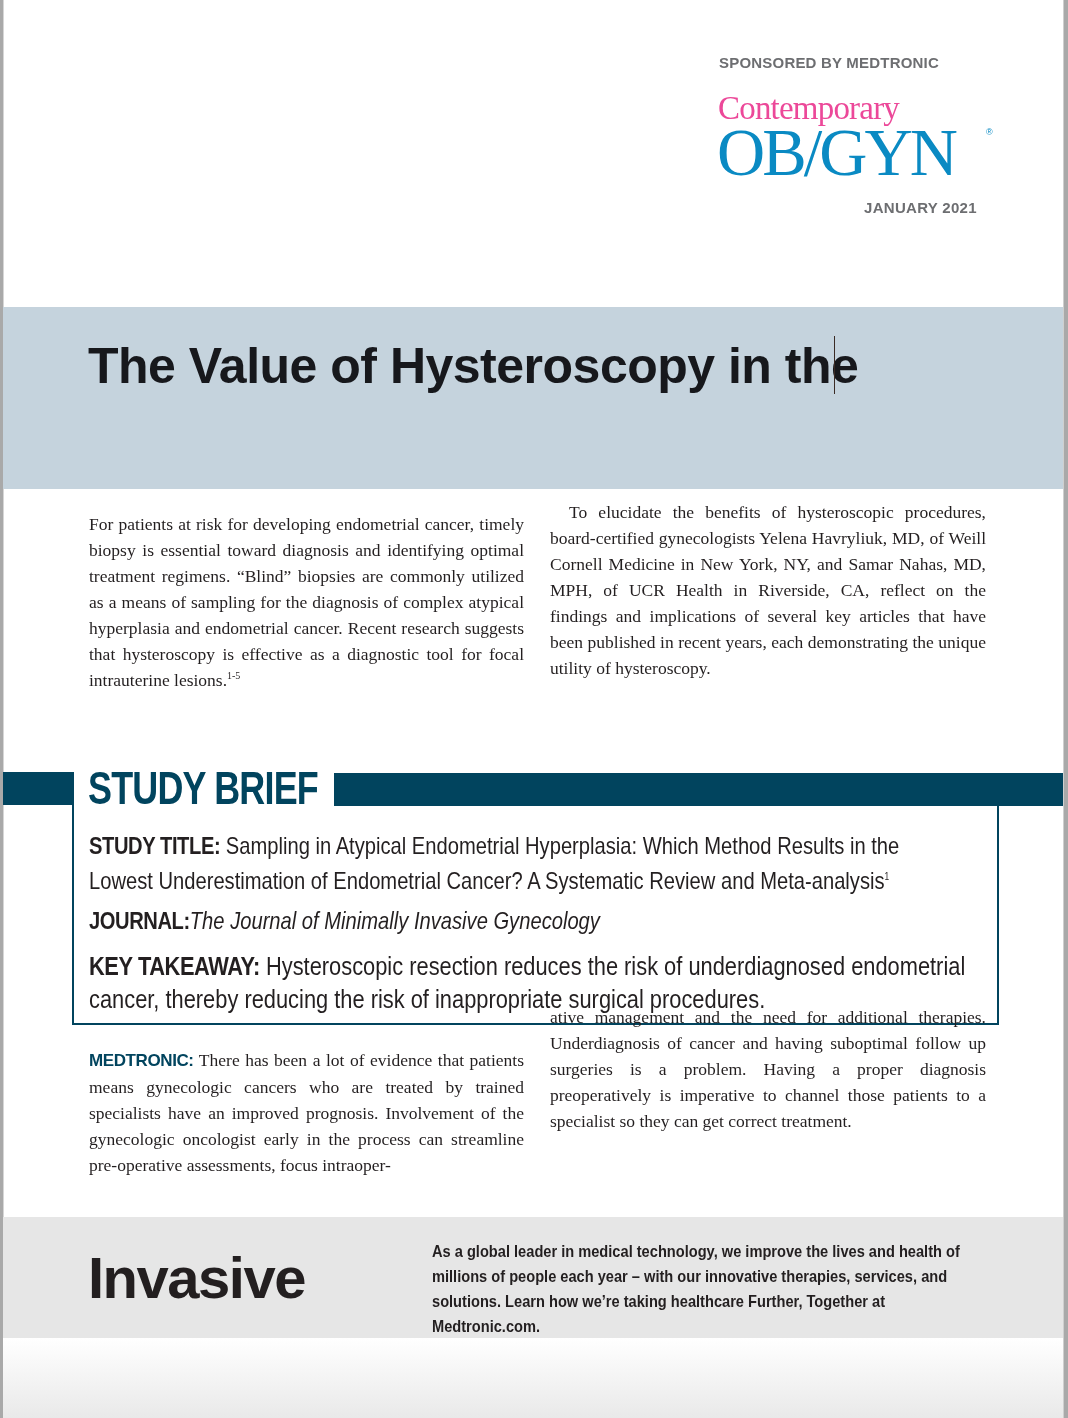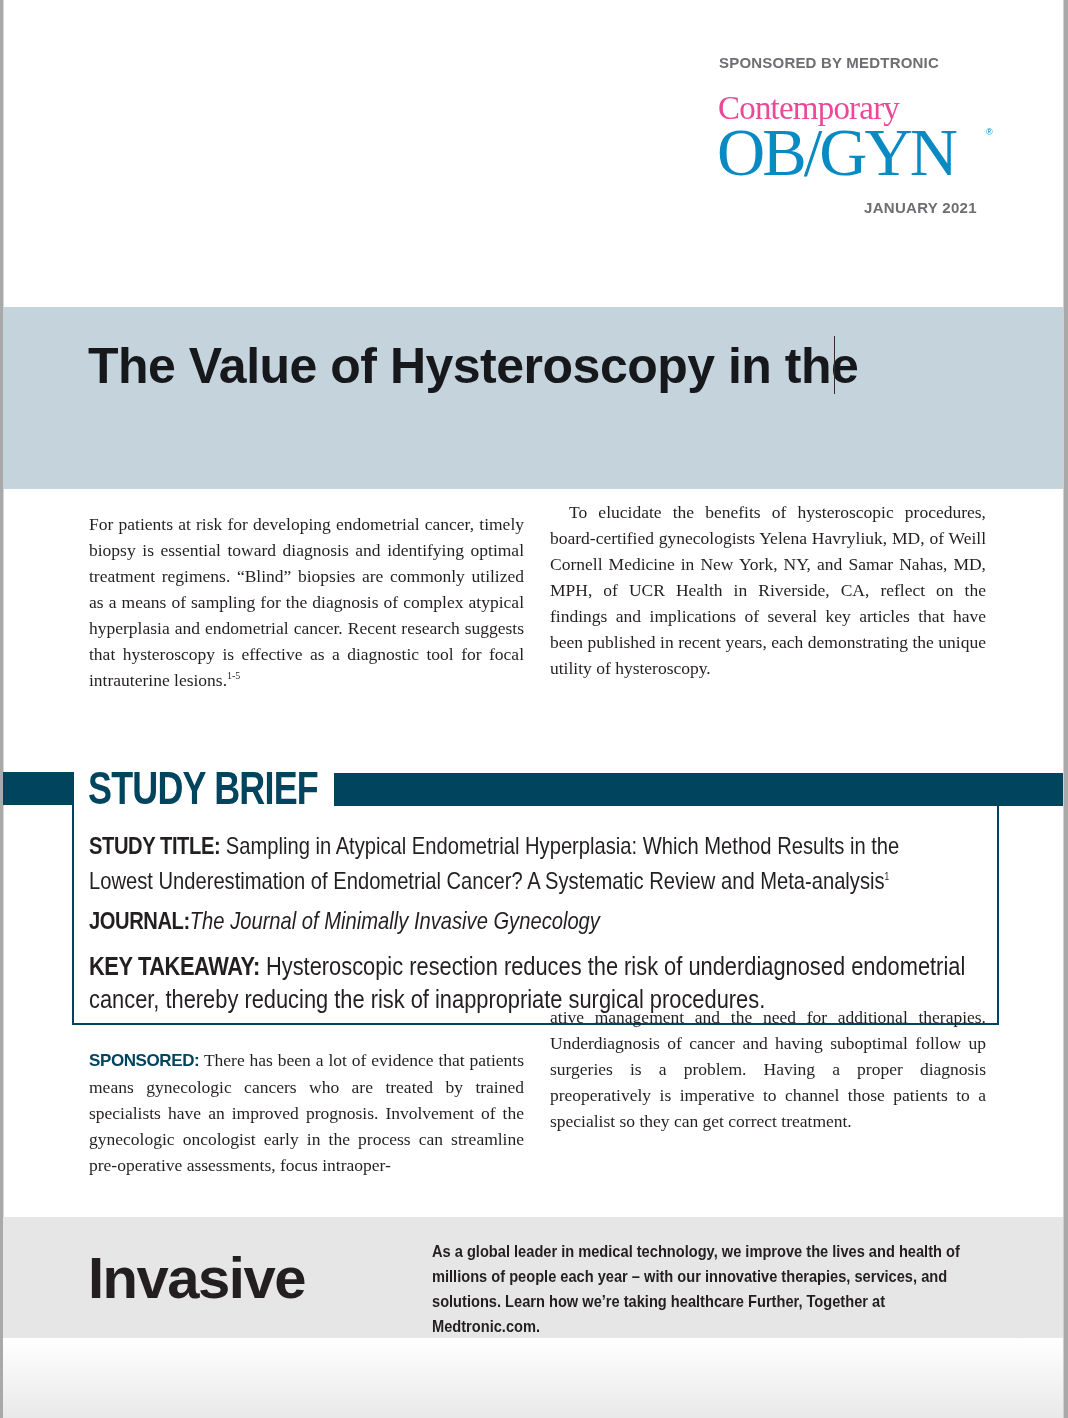--- a/index.html
+++ b/index.html
@@ -80,19 +80,19 @@
 <div class="brief-bar-right"></div>
 <h2 class="brief-heading">STUDY BRIEF</h2>
 <div class="brief-box"></div>
 
 <p class="brief-line bl1"><b>STUDY TITLE:</b> <span>Sampling in Atypical Endometrial Hyperplasia: Which Method Results in the</span></p>
 <p class="brief-line bl2"><span>Lowest Underestimation of Endometrial Cancer? A Systematic Review and Meta-analysis</span><sup>1</sup></p>
 <p class="brief-line bl3"><b>JOURNAL:</b><i>The Journal of Minimally Invasive Gynecology</i></p>
 <p class="brief-line bl4"><b>KEY TAKEAWAY:</b> <span>Hysteroscopic resection reduces the risk of underdiagnosed endometrial</span></p>
 <p class="brief-line bl5">cancer, thereby reducing the risk of inappropriate surgical procedures.</p>
 
-<p class="col int-left"><span class="speaker">SPONSORED:</span> <span>There has been a lot of evidence that patients means gynecologic cancers who are treated by trained specialists have an improved prognosis. Involvement of the gynecologic oncologist early in the process can streamline pre-operative assessments, focus intraoper-</span></p>
+<p class="col int-left"><span class="speaker">MEDTRONIC:</span> <span>There has been a lot of evidence that patients means gynecologic cancers who are treated by trained specialists have an improved prognosis. Involvement of the gynecologic oncologist early in the process can streamline pre-operative assessments, focus intraoper-</span></p>
 <p class="col int-right">ative management and the need for additional therapies. Underdiagnosis of cancer and having suboptimal follow up surgeries is a problem. Having a proper diagnosis preoperatively is imperative to channel those patients to a specialist so they can get correct treatment.</p>
 
 <div class="footer-band"></div>
 <div class="footer-logo">Invasive</div>
 <p class="footer-text">As a global leader in medical technology, we improve the lives and health of millions of people each year – with our innovative therapies, services, and solutions. Learn how we’re taking healthcare Further, Together at Medtronic.com.</p>
 <div class="bottom-fade"></div>
 
 </body></html>

